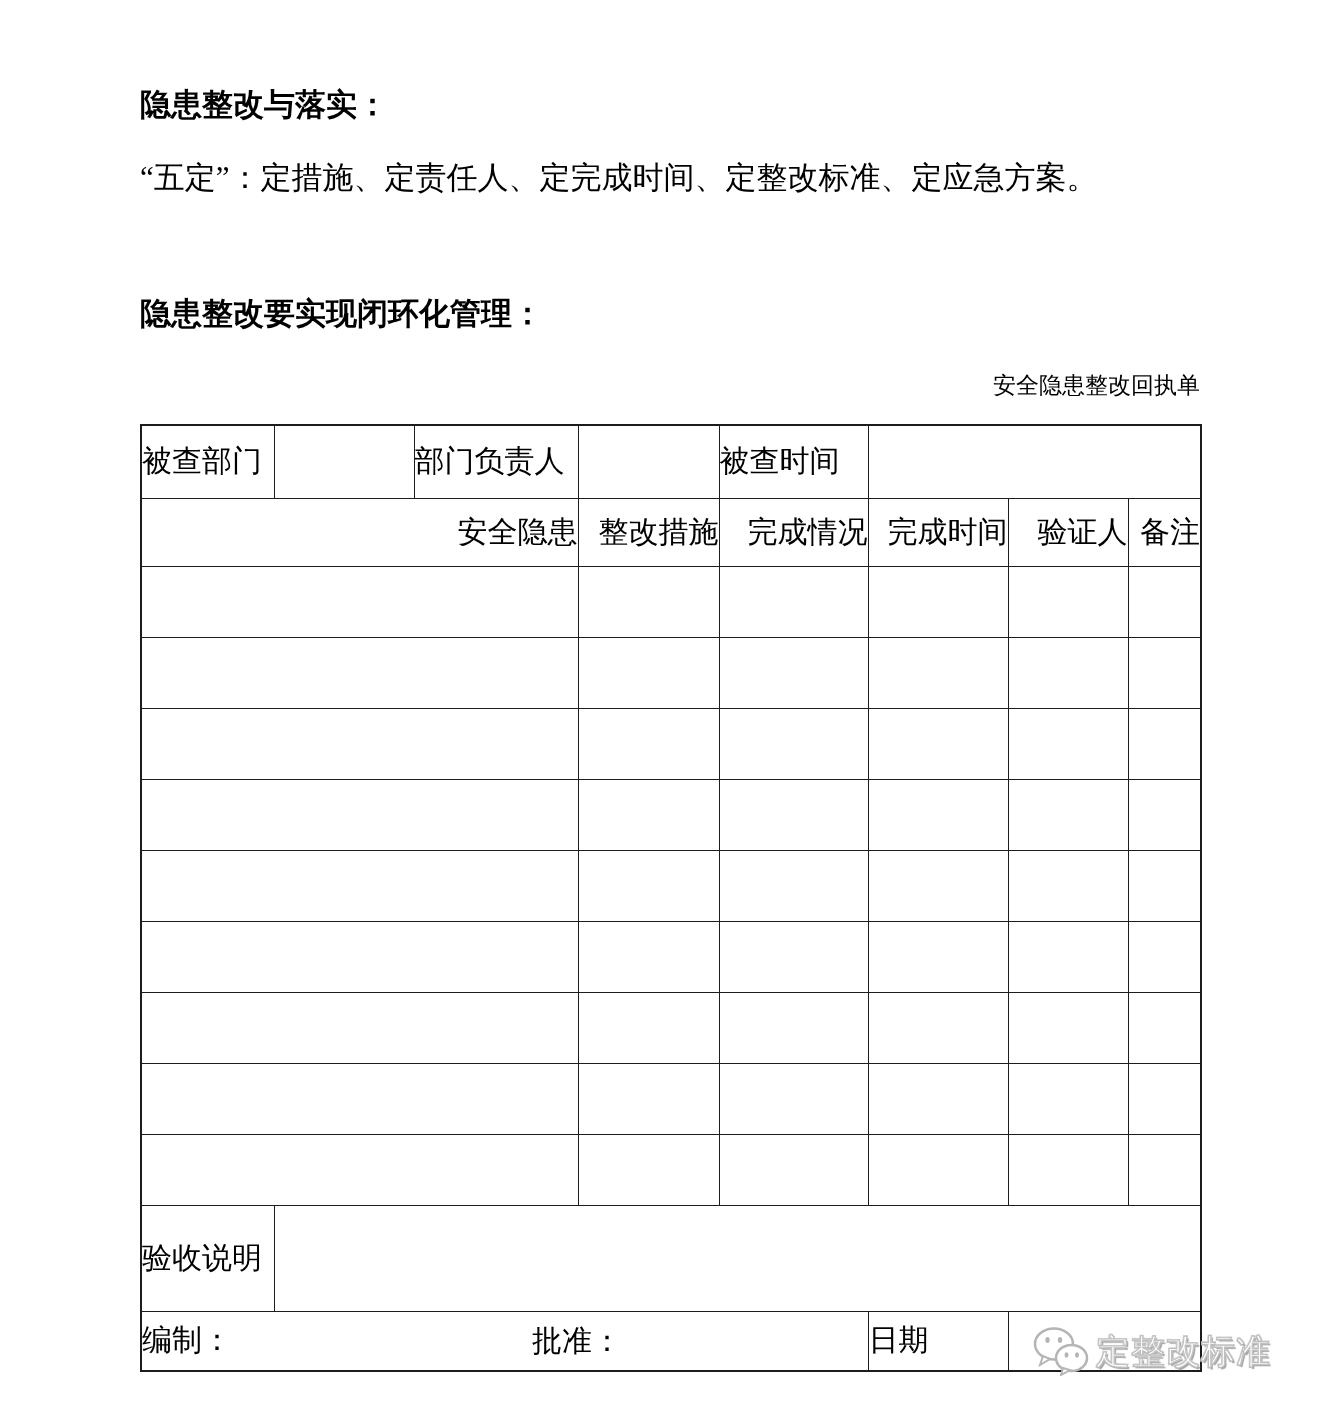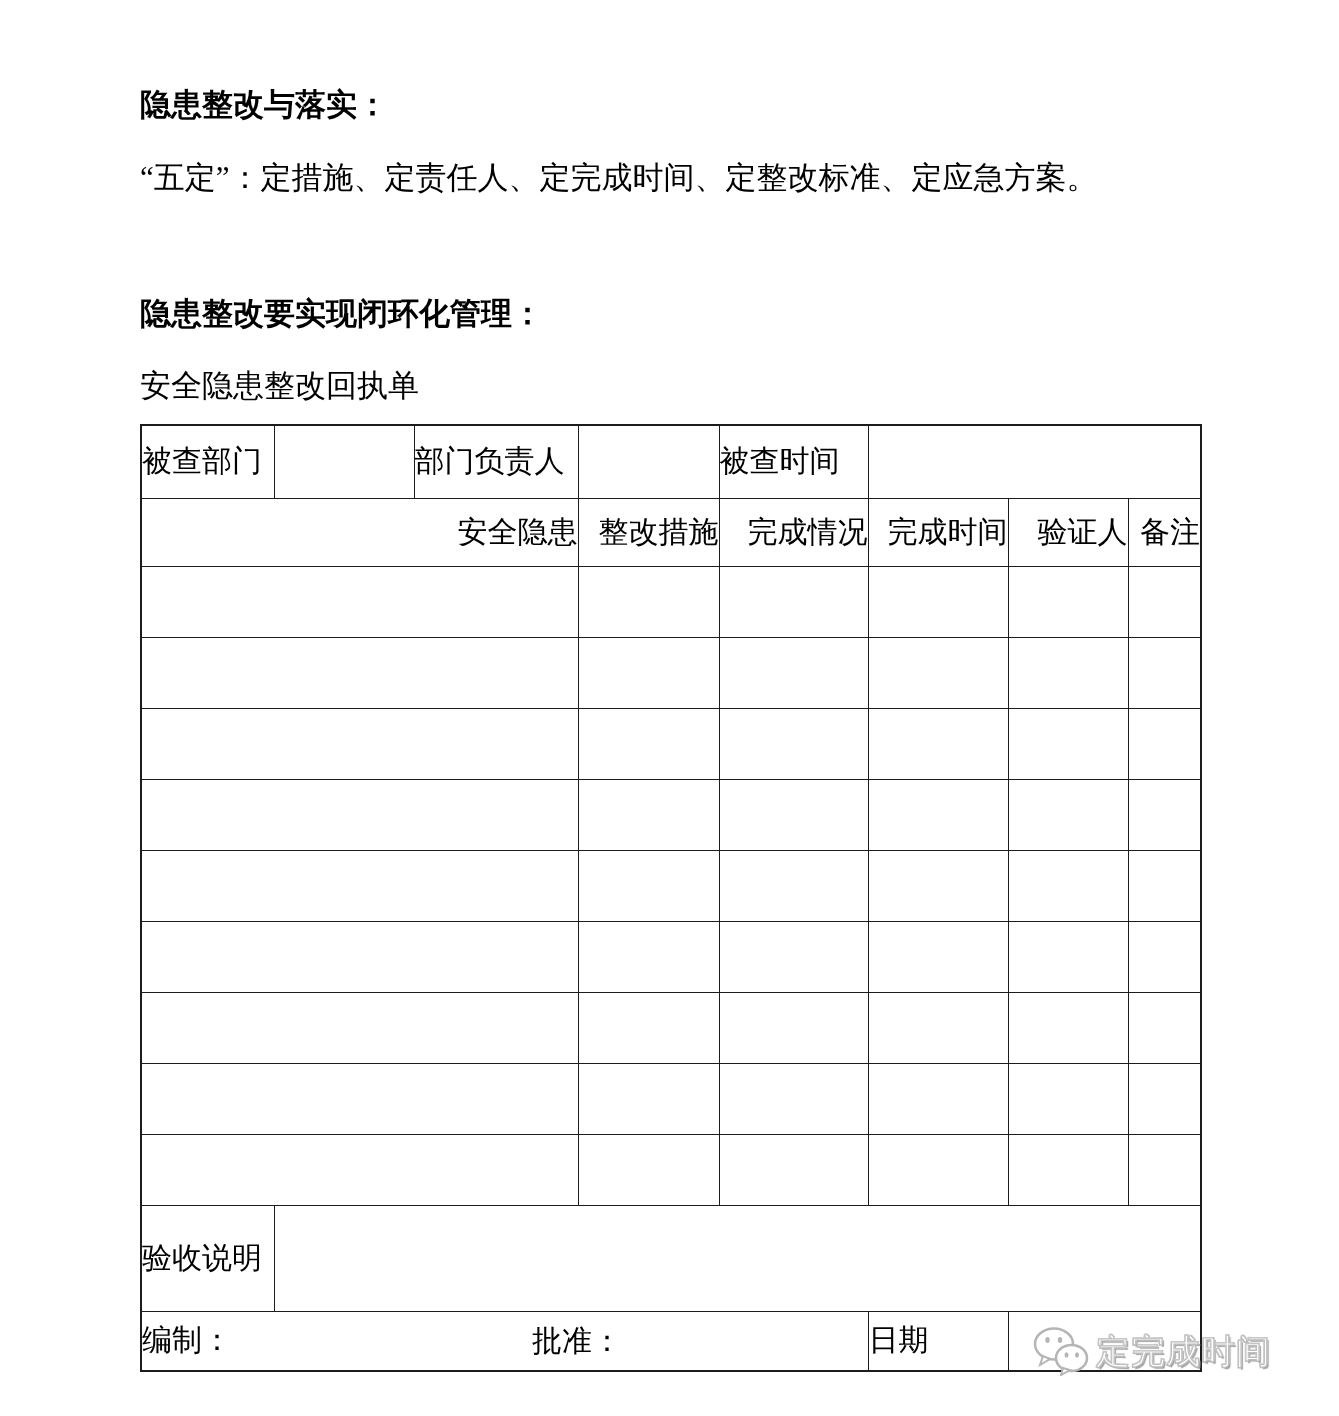--- a/index.html
+++ b/index.html
@@ -28,21 +28,21 @@
   }
   .para .l2 { text-align:left; white-space:nowrap; }
   .h2 {
     position:absolute; left:140px; top:296px;
     font-size:31px; font-weight:bold; line-height:36px;
     white-space:nowrap;
     text-align:right;
   }
   .form-title {
     position:absolute; left:140px; top:368px; width:1060px;
-    font-size:31px; line-height:36px; text-align:left;
+    font-size:23px; line-height:36px; text-align:right;
   }
   table.grid {
     position:absolute; left:140px; top:424px;
     width:1060px;
     border-collapse:collapse; table-layout:fixed;
     border:2px solid #1c1c1c;
   }
   table.grid td {
     border:1px solid #1c1c1c;
     padding:0;
@@ -221,16 +221,16 @@
     <svg width="56" height="50" viewBox="0 0 56 50">
       <ellipse cx="21" cy="18" rx="19" ry="15.5" fill="#ffffff" stroke="#b5b5b5" stroke-width="2.5"></ellipse>
       <path d="M10 30 L7 39 L17 33 Z" fill="#ffffff" stroke="#b5b5b5" stroke-width="2"></path>
       <ellipse cx="14.5" cy="14" rx="2.2" ry="3" fill="#b5b5b5"></ellipse>
       <ellipse cx="27" cy="14" rx="2.2" ry="3" fill="#b5b5b5"></ellipse>
       <ellipse cx="38.5" cy="32" rx="15.5" ry="13" fill="#ffffff" stroke="#b5b5b5" stroke-width="2.5"></ellipse>
       <path d="M30 42 L28 49 L37 44 Z" fill="#ffffff" stroke="#b5b5b5" stroke-width="2"></path>
       <ellipse cx="33.5" cy="29" rx="2" ry="2.7" fill="#b5b5b5"></ellipse>
       <ellipse cx="44" cy="29" rx="2" ry="2.7" fill="#b5b5b5"></ellipse>
     </svg>
-    <span class="wm-text">定完成时间</span>
+    <span class="wm-text">定整改标准</span>
   </div>
 
 </div>
 
 </body></html>

